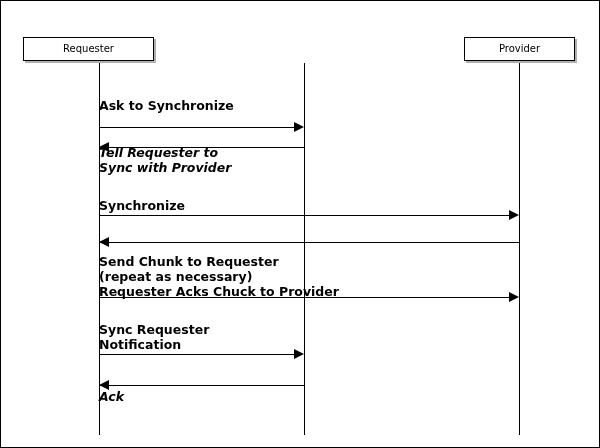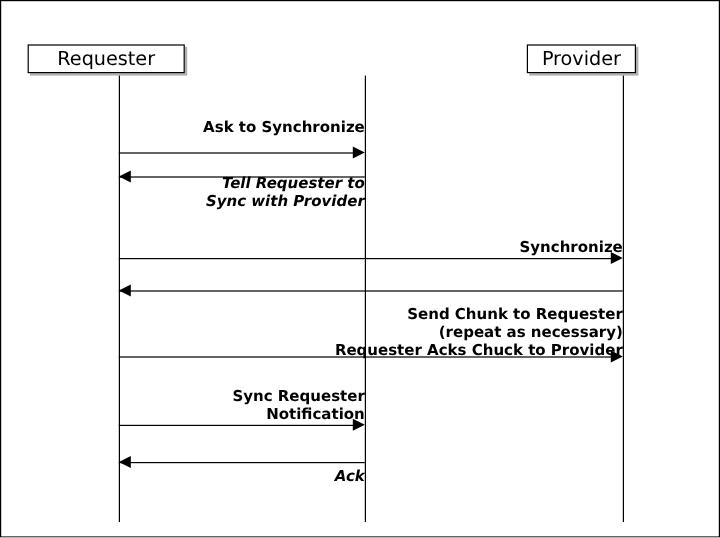--- a/index.html
+++ b/index.html
@@ -16,21 +16,21 @@
     box-sizing: border-box;
     font-family: "DejaVu Sans", sans-serif;
     overflow: hidden;
   }
   .participant-box {
     position: absolute;
     border: 1px solid #000000;
     background: #ffffff;
     box-shadow: 2px 2px 0 #b0b0b0;
     text-align: center;
-    font-size: 16px;
+    font-size: 10px;
     color: #000000;
     line-height: 22px;
     height: 24px;
     box-sizing: border-box;
     white-space: nowrap;
   }
   .lifeline {
     position: absolute;
     width: 1px;
     background: #000000;
@@ -52,35 +52,35 @@
   .arrow-head.right {
     border-left: 10px solid #000000;
   }
   .arrow-head.left {
     border-right: 10px solid #000000;
   }
   .msg-label {
     position: absolute;
     font-size: 12.5px;
     color: #000000;
-    text-align: right;
+    text-align: left;
     line-height: 15px;
     white-space: pre;
     font-weight: bold;
   }
 </style>
 </head>
 <body>
 
 <div id="page">
 
   <div class="participant-box" style="left:22px; top:36px; width:131px;">
     <span>Requester</span>
   </div>
-  <div class="participant-box" style="left:438px; top:36px; width:91px;">
+  <div class="participant-box" style="left:463px; top:36px; width:111px;">
     <span>Provider</span>
   </div>
 
   <div class="lifeline" style="left:98px;"></div>
   <div class="lifeline" style="left:303px;"></div>
   <div class="lifeline" style="left:518px;"></div>
 
   <div class="msg-label" style="left:98px; top:97px; width:205px;">Ask to Synchronize</div>
   <div class="msg-line" style="left:98px; top:126px; width:196px;"></div>
   <div class="arrow-head right" style="left:293px; top:121px;"></div>

